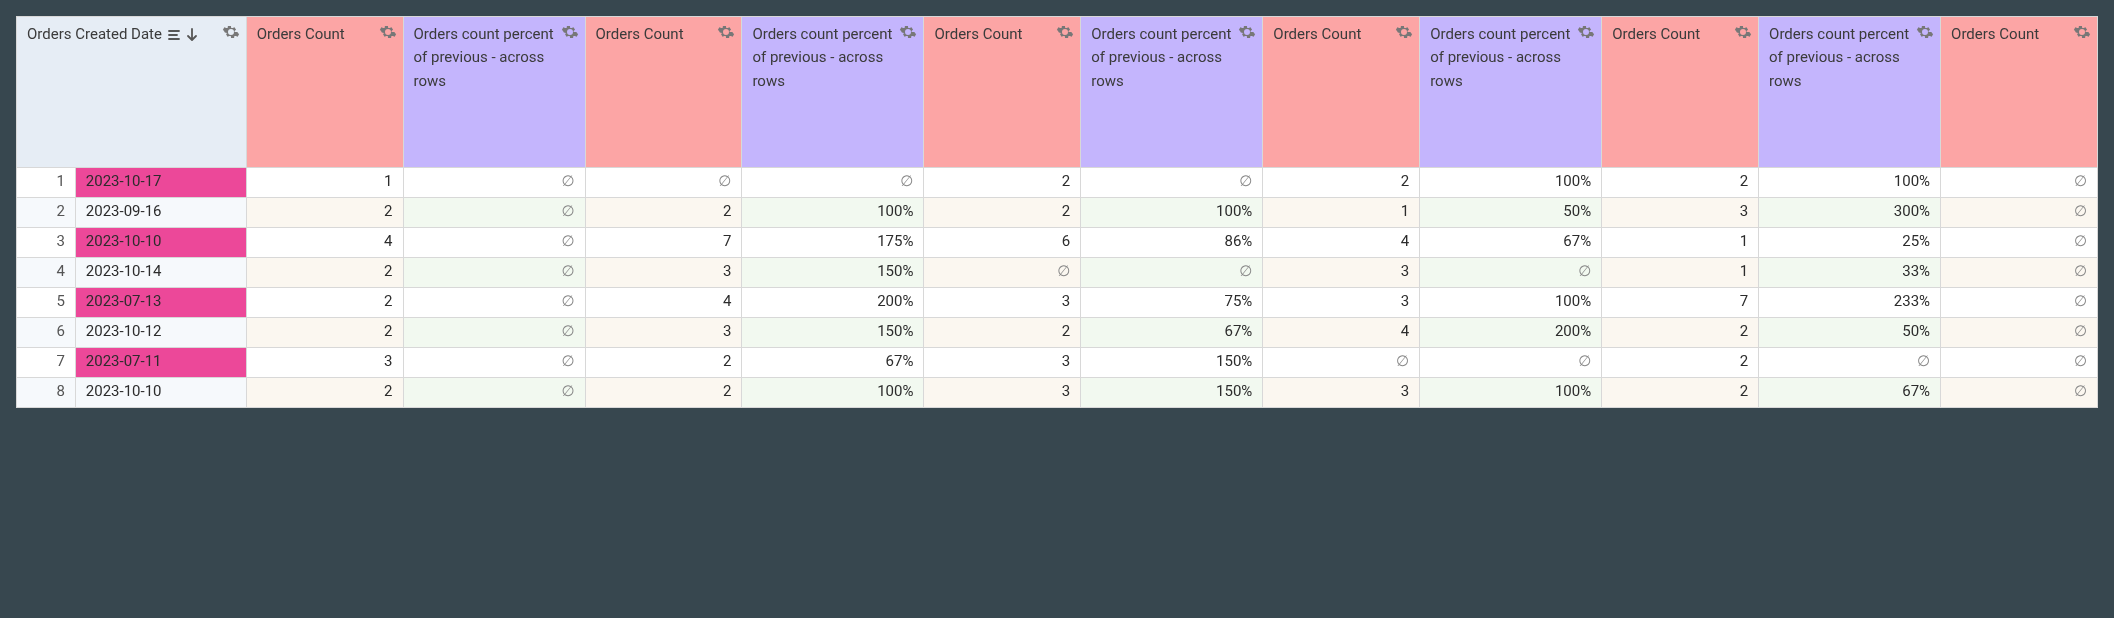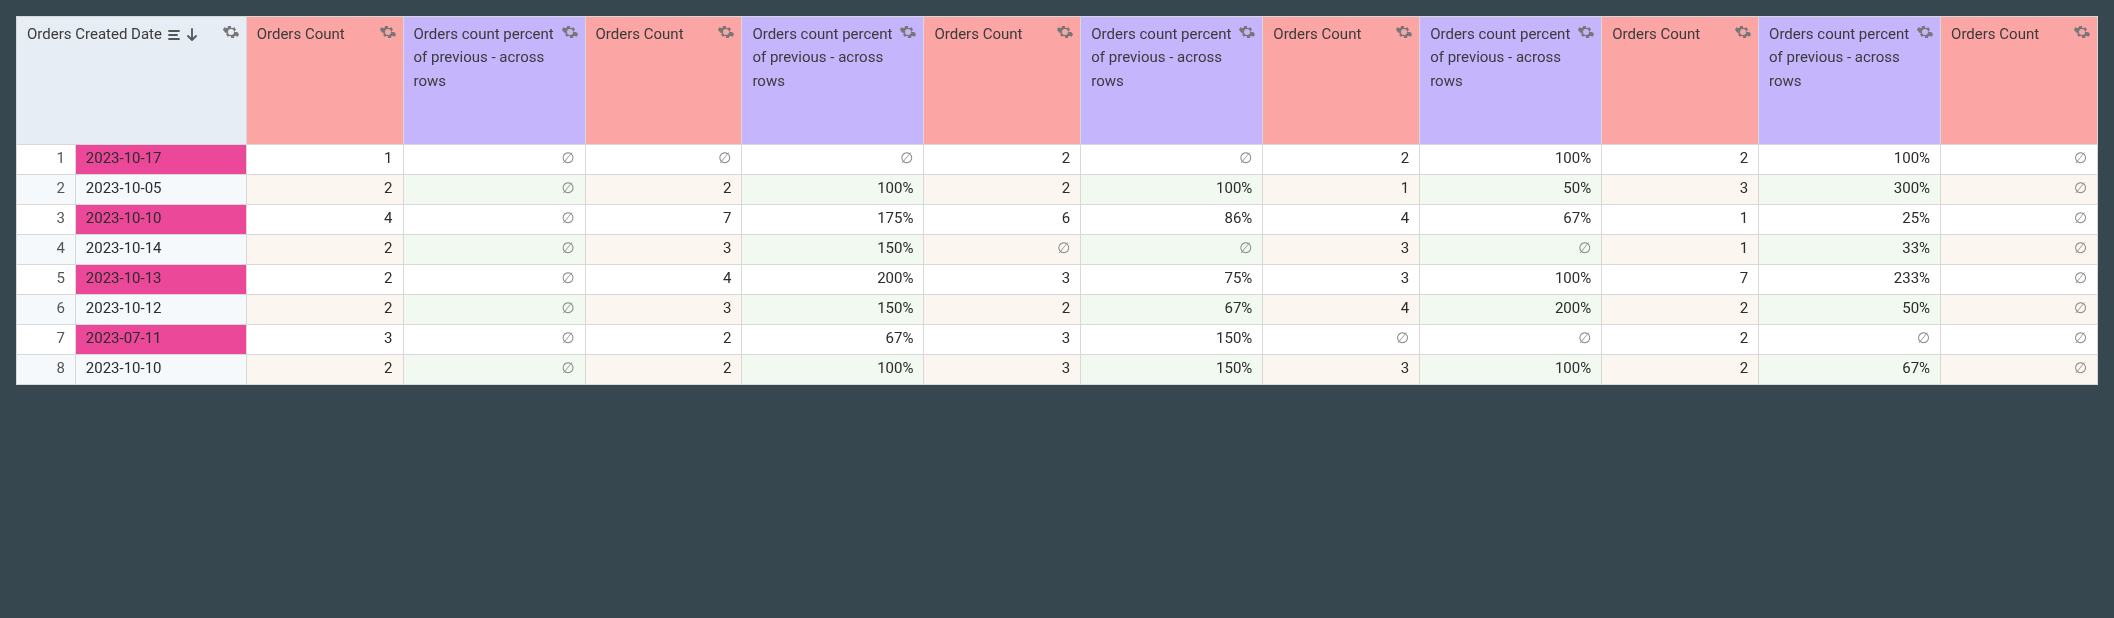--- a/index.html
+++ b/index.html
@@ -46,21 +46,21 @@
     display: inline-block;
   }
   .chev svg { display: block; }
   
   tr.colhdr th {
     font-weight: 400;
     color: #3b3b3b;
     line-height: 1.55;
     position: relative;
     padding-right: 28px;
-    height: 128px;
+    height: 151px;
     margin-top: 8px;
   }
   tr.colhdr th.date-col {
     background: #e6edf5;
   }
   tr.colhdr th.count-col {
     background: #fca5a5;
   }
   tr.colhdr th.pct-col {
     background: #c4b5fd;
@@ -262,21 +262,21 @@
           <td class="count-cell">2</td>
           <td class="pct-cell"><span class="null-sym">∅</span></td>
           <td class="count-cell">2</td>
           <td class="pct-cell">100%</td>
           <td class="count-cell">2</td>
           <td class="pct-cell">100%</td>
           <td class="count-cell"><span class="null-sym">∅</span></td>
         </tr>
         <tr class="alt">
           <td class="rownum">2</td>
-          <td class="date-cell">2023-10-05</td>
+          <td class="date-cell">2023-09-16</td>
           <td class="count-cell">2</td>
           <td class="pct-cell"><span class="null-sym">∅</span></td>
           <td class="count-cell">2</td>
           <td class="pct-cell">100%</td>
           <td class="count-cell">2</td>
           <td class="pct-cell">100%</td>
           <td class="count-cell">1</td>
           <td class="pct-cell">50%</td>
           <td class="count-cell">3</td>
           <td class="pct-cell">300%</td>
@@ -307,21 +307,21 @@
           <td class="count-cell"><span class="null-sym">∅</span></td>
           <td class="pct-cell"><span class="null-sym">∅</span></td>
           <td class="count-cell">3</td>
           <td class="pct-cell"><span class="null-sym">∅</span></td>
           <td class="count-cell">1</td>
           <td class="pct-cell">33%</td>
           <td class="count-cell"><span class="null-sym">∅</span></td>
         </tr>
         <tr>
           <td class="rownum">5</td>
-          <td class="date-cell">2023-10-13</td>
+          <td class="date-cell">2023-07-13</td>
           <td class="count-cell">2</td>
           <td class="pct-cell"><span class="null-sym">∅</span></td>
           <td class="count-cell">4</td>
           <td class="pct-cell">200%</td>
           <td class="count-cell">3</td>
           <td class="pct-cell">75%</td>
           <td class="count-cell">3</td>
           <td class="pct-cell">100%</td>
           <td class="count-cell">7</td>
           <td class="pct-cell">233%</td>

